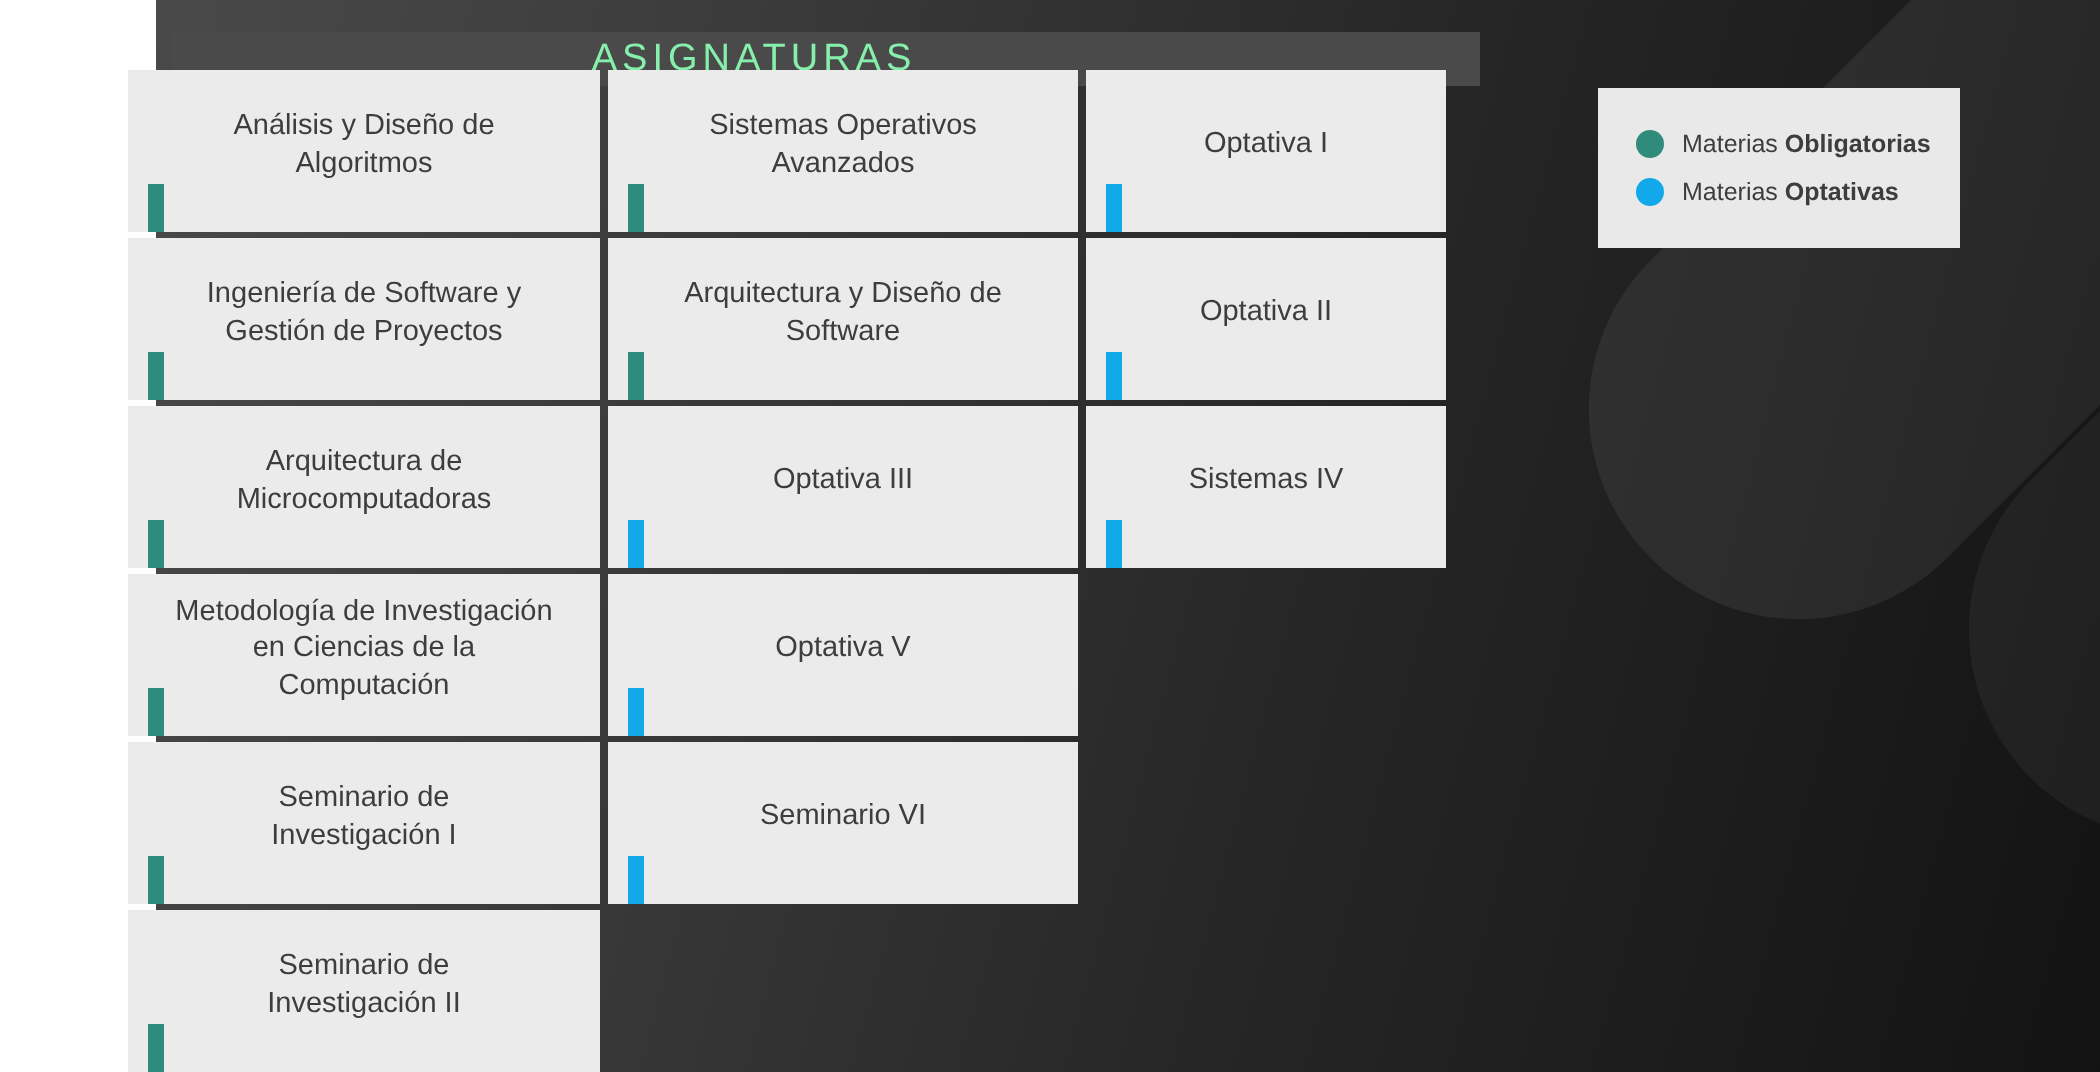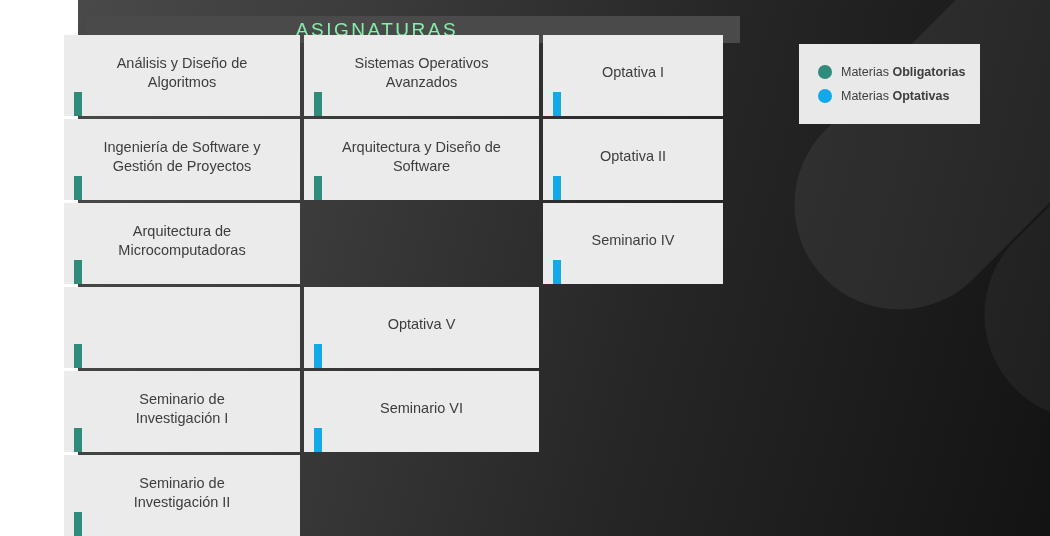--- a/index.html
+++ b/index.html
@@ -100,25 +100,32 @@
       </div>
       <div class="card" style="grid-area: 3 / 1;">
         <span class="card-label">Arquitectura de
 Microcomputadoras</span>
         <span class="bar" style="background: rgb(47, 139, 124);"></span>
       </div>
       <div class="card" style="grid-area: 2 / 3;">
         <span class="card-label">Optativa II</span>
         <span class="bar" style="background: rgb(18, 169, 234);"></span>
       </div>
+      <div class="card" style="grid-area: 3 / 2;">
+        <span class="card-label">Optativa III</span>
+        <span class="bar" style="background: rgb(18, 169, 234);"></span>
+      </div>
       <div class="card" style="grid-area: 3 / 3;">
-        <span class="card-label">Seminario IV</span>
+        <span class="card-label">Sistemas IV</span>
         <span class="bar" style="background: rgb(18, 169, 234);"></span>
       </div>
       <div class="card" style="grid-area: 4 / 1;">
+        <span class="card-label">Metodología de Investigación
+en Ciencias de la
+Computación</span>
         <span class="bar" style="background: rgb(47, 139, 124);"></span>
       </div>
       <div class="card" style="grid-area: 4 / 2;">
         <span class="card-label">Optativa V</span>
         <span class="bar" style="background: rgb(18, 169, 234);"></span>
       </div>
       <div class="card" style="grid-area: 5 / 1;">
         <span class="card-label">Seminario de
 Investigación I</span>
         <span class="bar" style="background: rgb(47, 139, 124);"></span>

